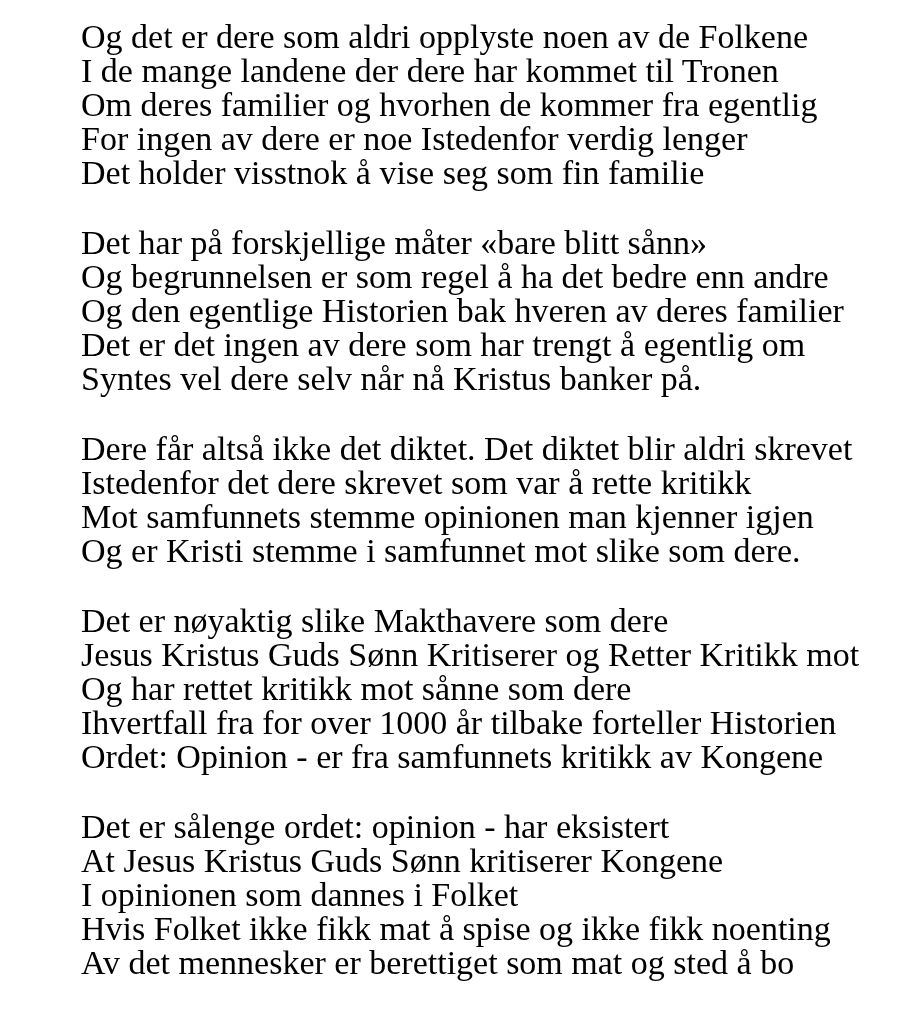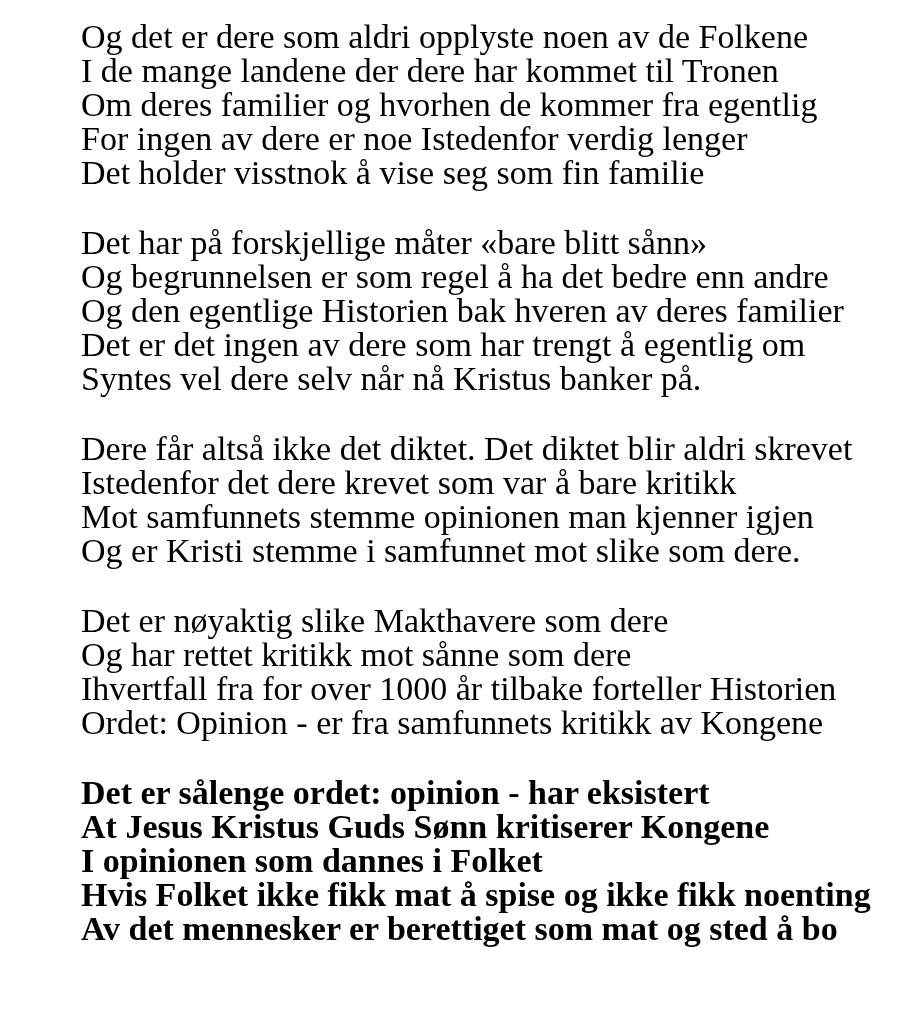--- a/index.html
+++ b/index.html
@@ -19,21 +19,20 @@
     width: 911px;
     height: 1023px;
     padding: 20px 40px 0 81px;
     background: #ffffff;
   }
   .stanza {
     margin: 0 0 36px 0;
   }
   .stanza:last-child {
     margin-bottom: 0;
-    font-weight: bold;
   }
   .line {
     font-size: 34px;
     line-height: 34px;
     white-space: nowrap;
     letter-spacing: 0px;
   }
 </style>
 </head>
 <body>
@@ -51,27 +50,28 @@
   <div class="stanza">
     <div class="line">Det har på forskjellige måter «bare blitt sånn»</div>
     <div class="line">Og begrunnelsen er som regel å ha det bedre enn andre</div>
     <div class="line">Og den egentlige Historien bak hveren av deres familier</div>
     <div class="line">Det er det ingen av dere som har trengt å egentlig om</div>
     <div class="line">Syntes vel dere selv når nå Kristus banker på.</div>
   </div>
 
   <div class="stanza">
     <div class="line">Dere får altså ikke det diktet. Det diktet blir aldri skrevet</div>
-    <div class="line">Istedenfor det dere krevet som var å bare kritikk</div>
+    <div class="line">Istedenfor det dere skrevet som var å rette kritikk</div>
     <div class="line">Mot samfunnets stemme opinionen man kjenner igjen</div>
     <div class="line">Og er Kristi stemme i samfunnet mot slike som dere.</div>
   </div>
 
   <div class="stanza">
     <div class="line">Det er nøyaktig slike Makthavere som dere</div>
+    <div class="line">Jesus Kristus Guds Sønn Kritiserer og Retter Kritikk mot</div>
     <div class="line">Og har rettet kritikk mot sånne som dere</div>
     <div class="line">Ihvertfall fra for over 1000 år tilbake forteller Historien</div>
     <div class="line">Ordet: Opinion - er fra samfunnets kritikk av Kongene</div>
   </div>
 
   <div class="stanza">
     <div class="line">Det er sålenge ordet: opinion - har eksistert</div>
     <div class="line">At Jesus Kristus Guds Sønn kritiserer Kongene</div>
     <div class="line">I opinionen som dannes i Folket</div>
     <div class="line">Hvis Folket ikke fikk mat å spise og ikke fikk noenting</div>

